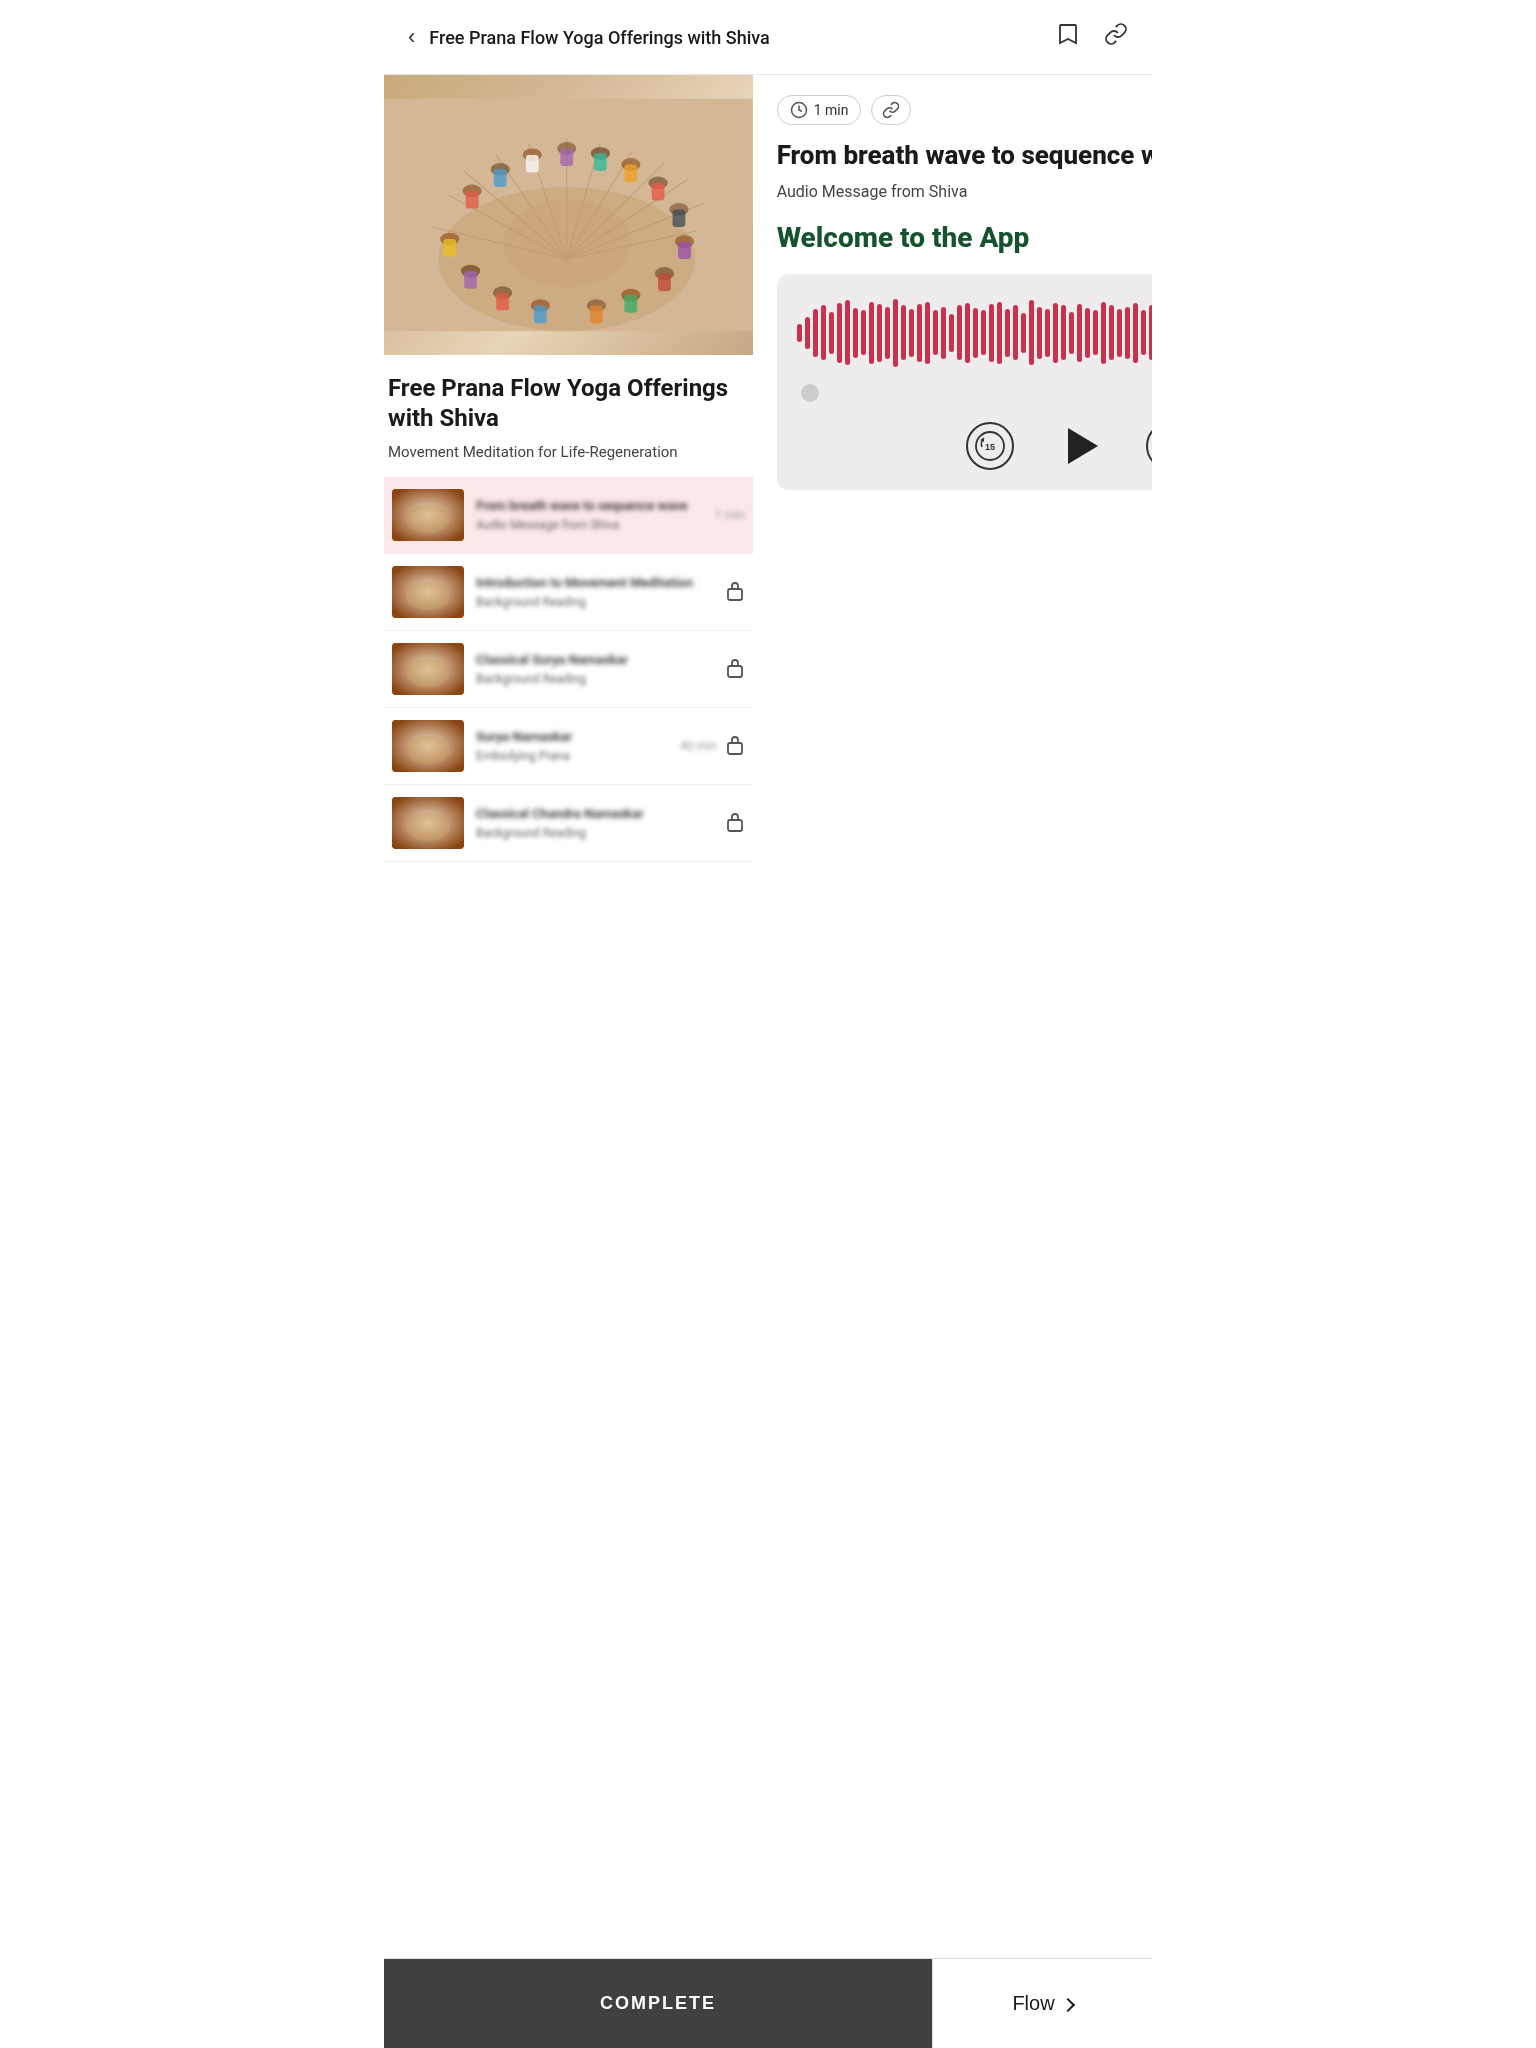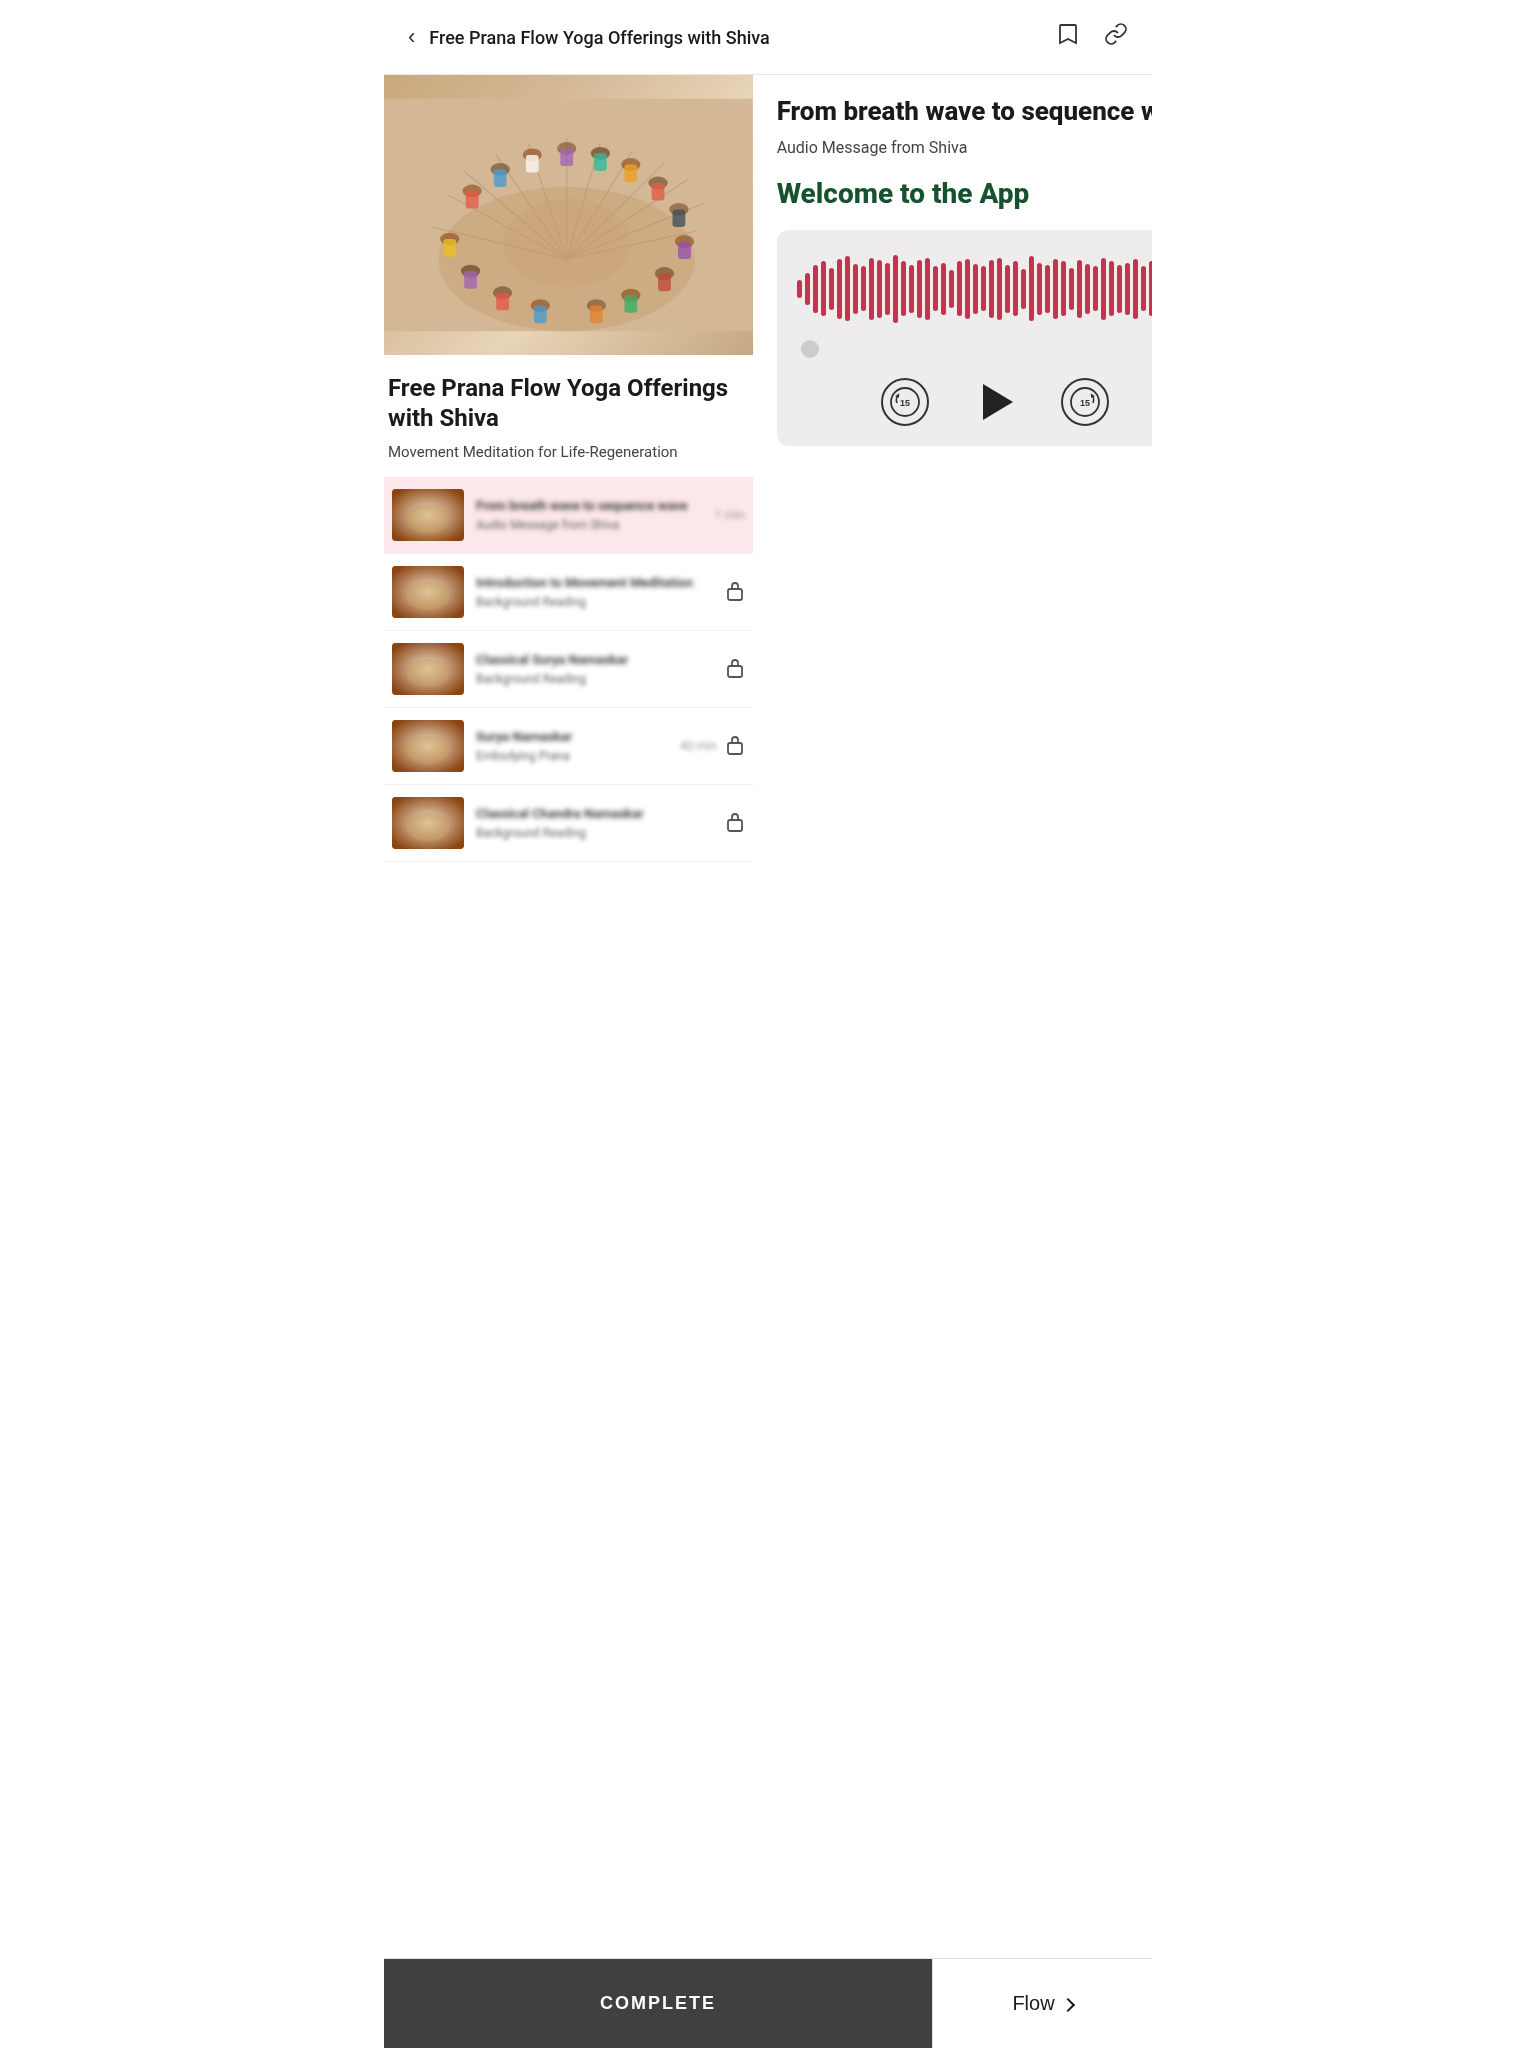--- a/index.html
+++ b/index.html
@@ -225,21 +225,21 @@
       border-radius: 50%;
       flex-shrink: 0;
     }
     .progress-time {
       font-size: 14px;
       color: #888;
     }
     .player-controls {
       display: flex;
       align-items: center;
-      justify-content: center;
+      justify-content: flex-end;
       gap: 48px;
     }
     .control-btn {
       background: none;
       border: none;
       cursor: pointer;
       display: flex;
       align-items: center;
       justify-content: center;
     }
@@ -543,20 +543,35 @@
         <path d="M7 10V7a3 3 0 0 1 6 0v3" stroke="#555" stroke-width="1.8" fill="none"></path>
       </svg></span>
           </div>
         </div>
       </div>
 
   </div>
 
   <div class="right-col">
 
+    <div class="meta-row">
+      <div class="time-badge">
+        <svg width="18" height="18" viewBox="0 0 24 24" fill="none" stroke="#555" stroke-width="2">
+          <circle cx="12" cy="12" r="10"></circle>
+          <polyline points="12 6 12 12 16 14"></polyline>
+        </svg>
+        <span>1 min</span>
+      </div>
+      <div class="link-badge">
+        <svg width="18" height="18" viewBox="0 0 24 24" fill="none" stroke="#555" stroke-width="2">
+          <path d="M10 13a5 5 0 0 0 7.54.54l3-3a5 5 0 0 0-7.07-7.07l-1.72 1.71"></path>
+          <path d="M14 11a5 5 0 0 0-7.54-.54l-3 3a5 5 0 0 0 7.07 7.07l1.71-1.71"></path>
+        </svg>
+      </div>
+    </div>
 
     <h1 class="lesson-title">From breath wave to sequence wave</h1>
 
     <p class="audio-label">Audio Message from Shiva</p>
 
     <h2 class="welcome-title">Welcome to the App</h2>
 
     <div class="audio-player">
 
       <div class="waveform" id="waveform-container">

